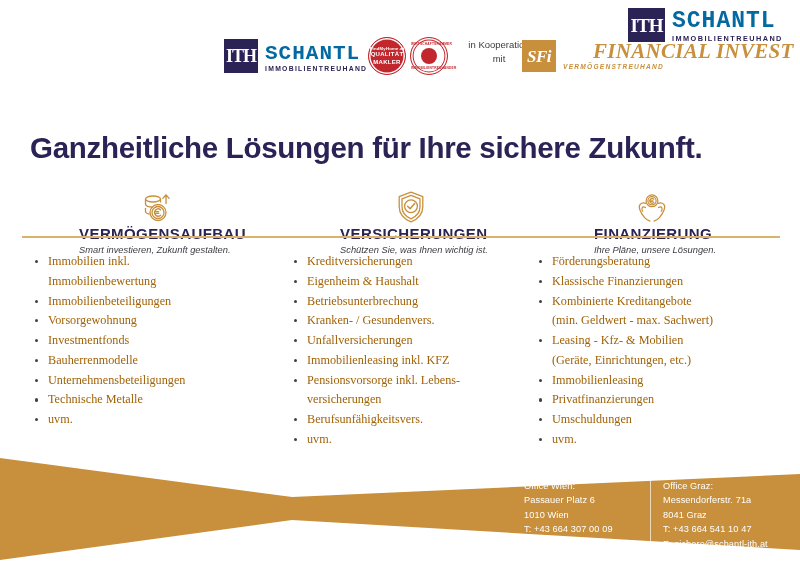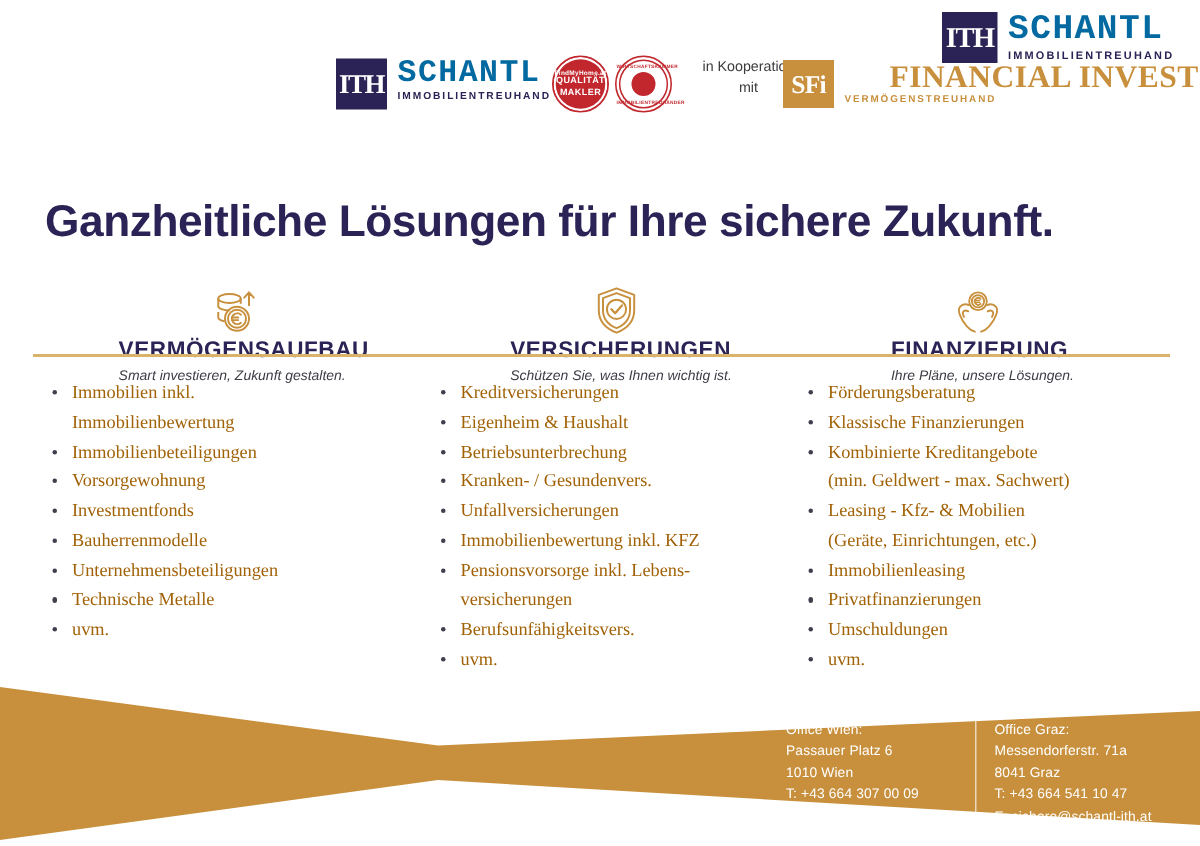--- a/index.html
+++ b/index.html
@@ -12,21 +12,21 @@
   }
 
   
   .header {
     position:relative;
     height:100px;
     width:800px;
   }
 
   
-  .ith-lock { display:flex; align-items:flex-start; }
+  .ith-lock { display:flex; align-items:flex-end; }
   .ith-square {
     background:#2b2255;
     display:flex; align-items:center; justify-content:center;
     position:relative;
   }
   .ith-square .ith-mono {
     color:#ffffff;
     font-family:"Liberation Serif", serif;
     font-weight:bold;
     letter-spacing:-1px;
@@ -108,21 +108,21 @@
     text-align:center;
     font-size:9.5px;
     color:#3b3b3b;
     line-height:1.45;
   }
 
   
   .sfi-lock {
     position:absolute;
     left:522px; top:40px;
-    display:flex; align-items:center;
+    display:flex; align-items:center;font-style:italic;
   }
   .sfi-square {
     width:34px; height:32px;
     background:#c8903c;
     display:flex; align-items:center; justify-content:center;
   }
   .sfi-square .sfi-mono {
     color:#ffffff;
     font-family:"Liberation Serif", serif;
     font-weight:bold;
@@ -382,21 +382,21 @@
     <li><span>Unternehmensbeteiligungen</span></li>
     <li><span>Technische Metalle</span></li>
     <li><span>uvm.</span></li>
   </ul>
 <ul class="bullets b2">
     <li><span>Kreditversicherungen</span></li>
     <li><span>Eigenheim &amp; Haushalt</span></li>
     <li><span>Betriebsunterbrechung</span></li>
     <li><span>Kranken- / Gesundenvers.</span></li>
     <li><span>Unfallversicherungen</span></li>
-    <li><span>Immobilienbewertung inkl. KFZ</span></li>
+    <li><span>Immobilienleasing inkl. KFZ</span></li>
     <li><span>Pensionsvorsorge inkl. Lebens-</span><span class="cont">versicherungen</span></li>
     <li><span>Berufsunfähigkeitsvers.</span></li>
     <li><span>uvm.</span></li>
   </ul>
 <ul class="bullets b3">
     <li><span>Förderungsberatung</span></li>
     <li><span>Klassische Finanzierungen</span></li>
     <li><span>Kombinierte Kreditangebote</span><span class="cont">(min. Geldwert - max. Sachwert)</span></li>
     <li><span>Leasing - Kfz- &amp; Mobilien</span><span class="cont">(Geräte, Einrichtungen, etc.)</span></li>
     <li><span>Immobilienleasing</span></li>

